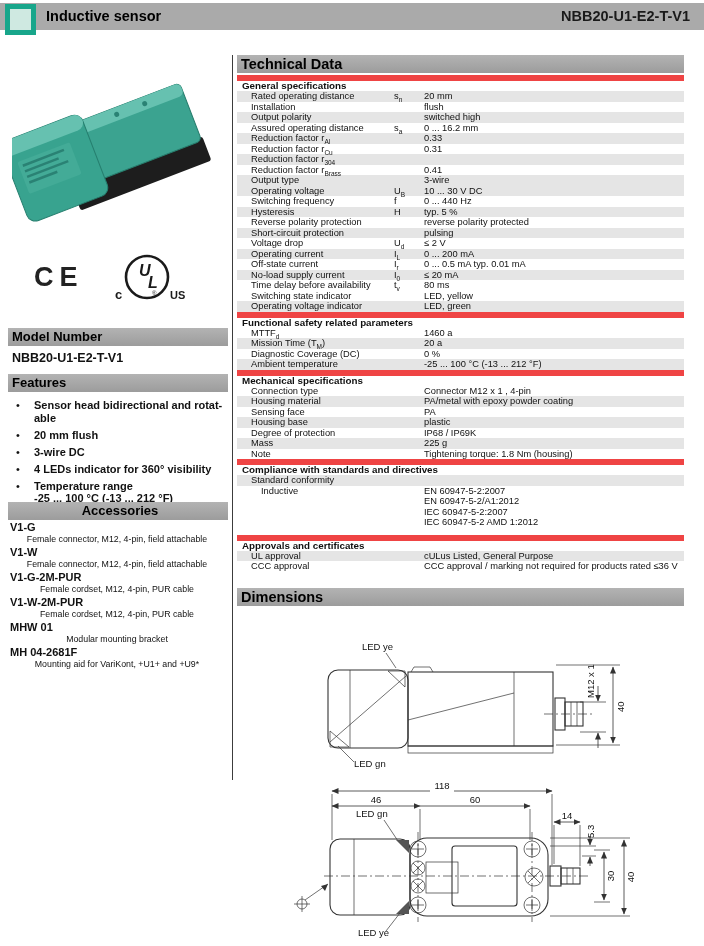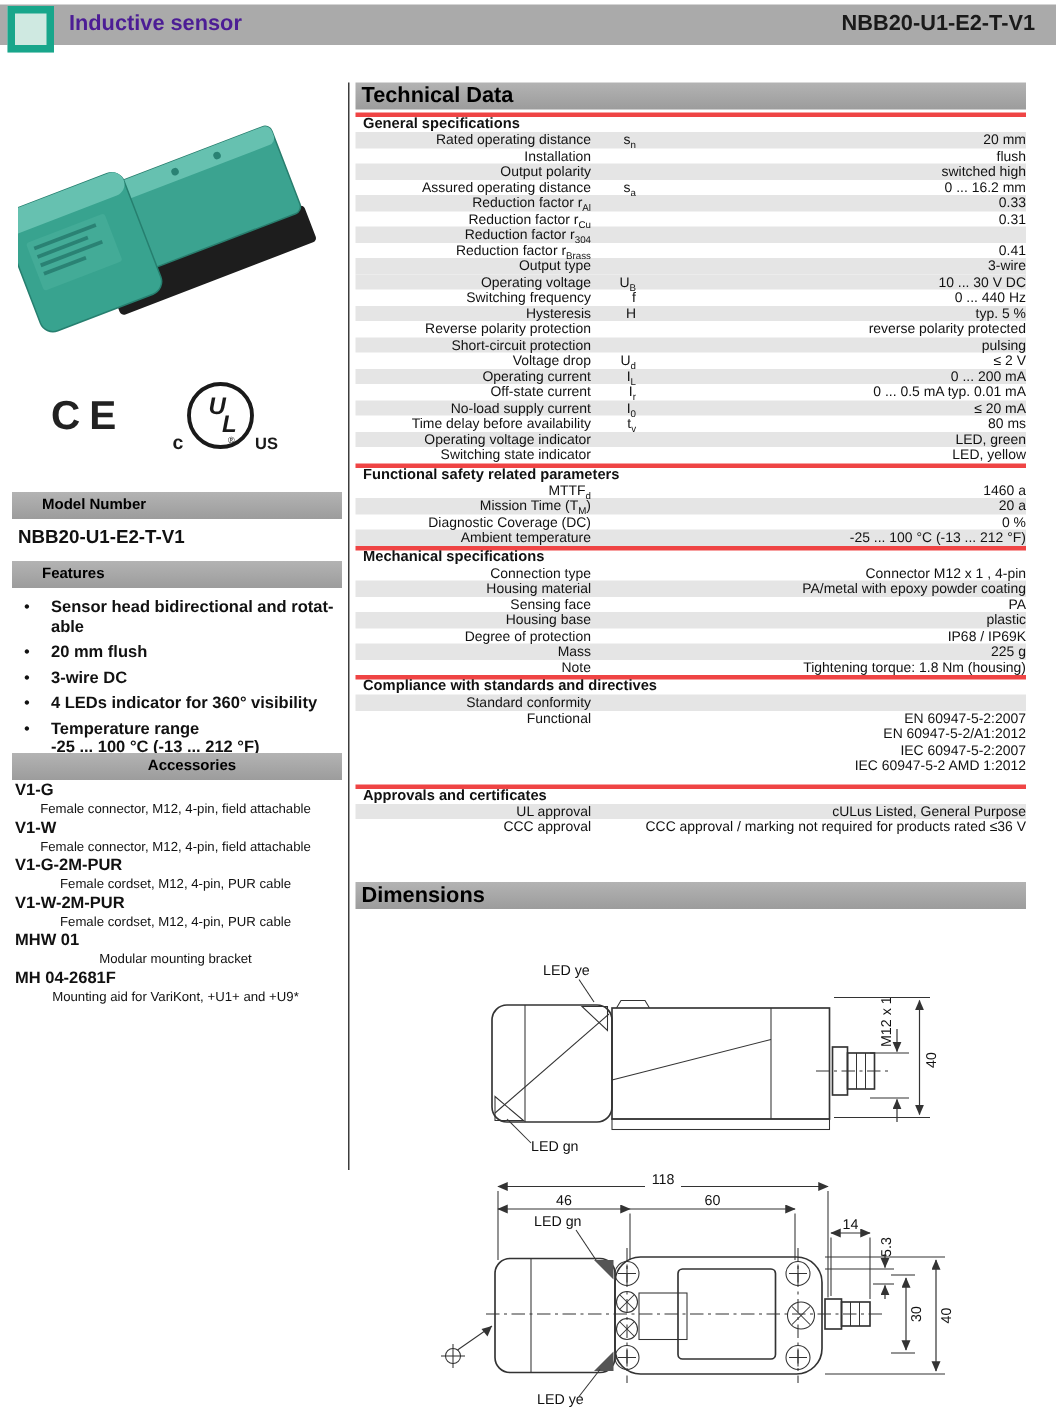--- a/index.html
+++ b/index.html
@@ -1,45 +1,45 @@
 <!DOCTYPE html>
 <html><head>
 <meta charset="utf-8">
 <style>
   html,body{margin:0;padding:0;}
   body{width:704px;height:946px;position:relative;overflow:hidden;background:#fff;
        font-family:"Liberation Sans",sans-serif;color:#111;}
   
   .page-header{position:absolute;left:0;top:3px;right:0;height:27px;background:#aaaaaa;}
   .chip{position:absolute;left:5px;top:1px;width:21px;height:21px;border:5px solid #18a68b;background:#cfe9e1;}
-  .ph-title{position:absolute;left:46px;top:0;line-height:27px;font-size:14.5px;font-weight:bold;color:#4c1d95;}
+  .ph-title{position:absolute;left:46px;top:0;line-height:27px;font-size:14.5px;font-weight:bold;color:#000000;}
   .ph-model{position:absolute;right:14px;top:0;line-height:27px;font-size:14.5px;font-weight:bold;color:#1a1a1a;}
   
   .divider{position:absolute;left:232px;top:55px;width:1px;height:725px;background:#3c3c3c;}
   .lbar{position:absolute;left:8px;width:220px;height:18px;background:linear-gradient(180deg,#b3b3b3,#9c9c9c);
-        font-size:10px;font-weight:bold;line-height:18px;padding-left:20px;box-sizing:border-box;color:#000;}
+        font-size:13px;font-weight:bold;line-height:18px;padding-left:4px;box-sizing:border-box;color:#000;}
   #photo{position:absolute;left:12px;top:58px;}
   .ce-mark{position:absolute;left:34px;top:262px;font-size:27px;font-weight:bold;letter-spacing:6px;color:#222;}
   #ulmark{position:absolute;left:100px;top:248px;}
   .model-value{position:absolute;left:12px;top:351px;font-size:12.5px;font-weight:bold;}
   .feat-list{position:absolute;left:12px;top:399px;width:212px;}
   .feat{display:flex;margin-bottom:4.5px;}
   .feat .bullet{width:9px;margin-left:4px;margin-right:9px;font-size:11px;line-height:12.5px;}
   .feat .ftext{font-size:11px;font-weight:bold;line-height:12.5px;white-space:pre-line;}
   .acc-list{position:absolute;left:10px;top:522px;width:214px;}
   .accitem{margin-bottom:3.5px;}
   .accname{font-size:11px;font-weight:bold;line-height:11.5px;}
   .accdesc{font-size:8.8px;line-height:10px;text-align:center;}
   
   .rbar{position:absolute;left:237px;width:447px;height:18px;background:linear-gradient(180deg,#b3b3b3,#9c9c9c);
         font-size:14.5px;font-weight:bold;line-height:18px;padding-left:4px;box-sizing:border-box;color:#000;}
   #tech-table{position:absolute;left:237px;top:75px;width:447px;}
-  .tgrouphead{font-weight:bold;font-size:9.8px;line-height:10px;padding-left:5px;border-top:3px solid #ef4444;background:#fff;}
+  .tgrouphead{font-weight:bold;font-size:9.8px;line-height:10px;padding-left:5px;border-top:6px solid #ef4444;background:#fff;}
   .tgrouphead.gap{margin-top:7px;}
-  .trow{display:flex;min-height:10.5px;font-size:9.3px;line-height:10.5px;text-align:right;}
+  .trow{display:flex;min-height:10.5px;font-size:9.3px;line-height:10.5px;}
   .trow.shaded{background:#e5e5e5;}
   .tlabel{width:157px;padding-left:14px;box-sizing:border-box;}
   .tlabel.ind2{padding-left:24px;}
   .tsym{width:30px;}
   .tval{flex:1;white-space:pre-line;}
   sub{font-size:6.5px;line-height:0;}
   
   #dim1{position:absolute;left:326px;top:636px;}
   #dim2{position:absolute;left:288px;top:780px;}
   svg text{font-family:"Liberation Sans",sans-serif;}
@@ -234,30 +234,30 @@
     <div class="trow shaded">
       <div class="tlabel"><span>No-load supply current</span></div>
       <div class="tsym"><span>I</span><sub>0</sub></div>
       <div class="tval">≤ 20 mA</div>
     </div>
     <div class="trow">
       <div class="tlabel"><span>Time delay before availability</span></div>
       <div class="tsym"><span>t</span><sub>v</sub></div>
       <div class="tval">80 ms</div>
     </div>
+    <div class="trow">
+      <div class="tlabel"><span>Switching state indicator</span></div>
+      <div class="tsym"></div>
+      <div class="tval">LED, yellow</div>
+    </div>
     <div class="trow shaded">
       <div class="tlabel"><span>Operating voltage indicator</span></div>
       <div class="tsym"></div>
       <div class="tval">LED, green</div>
     </div>
-    <div class="trow">
-      <div class="tlabel"><span>Switching state indicator</span></div>
-      <div class="tsym"></div>
-      <div class="tval">LED, yellow</div>
-    </div>
     <div class="tgrouphead">Functional safety related parameters</div>
     <div class="trow">
       <div class="tlabel"><span>MTTF</span><sub>d</sub></div>
       <div class="tsym"></div>
       <div class="tval">1460 a</div>
     </div>
     <div class="trow shaded">
       <div class="tlabel"><span>Mission Time (T</span><sub>M</sub><span>)</span></div>
       <div class="tsym"></div>
       <div class="tval">20 a</div>
@@ -308,21 +308,21 @@
       <div class="tsym"></div>
       <div class="tval">Tightening torque: 1.8 Nm (housing)</div>
     </div>
     <div class="tgrouphead">Compliance with standards and directives</div>
     <div class="trow shaded">
       <div class="tlabel"><span>Standard conformity</span></div>
       <div class="tsym"></div>
       <div class="tval"></div>
     </div>
     <div class="trow">
-      <div class="tlabel ind2"><span>Functional</span></div>
+      <div class="tlabel ind2"><span>Inductive</span></div>
       <div class="tsym"></div>
       <div class="tval">EN 60947-5-2:2007
 EN 60947-5-2/A1:2012
 IEC 60947-5-2:2007
 IEC 60947-5-2 AMD 1:2012</div>
     </div>
     <div class="tgrouphead gap">Approvals and certificates</div>
     <div class="trow shaded">
       <div class="tlabel"><span>UL approval</span></div>
       <div class="tsym"></div>

